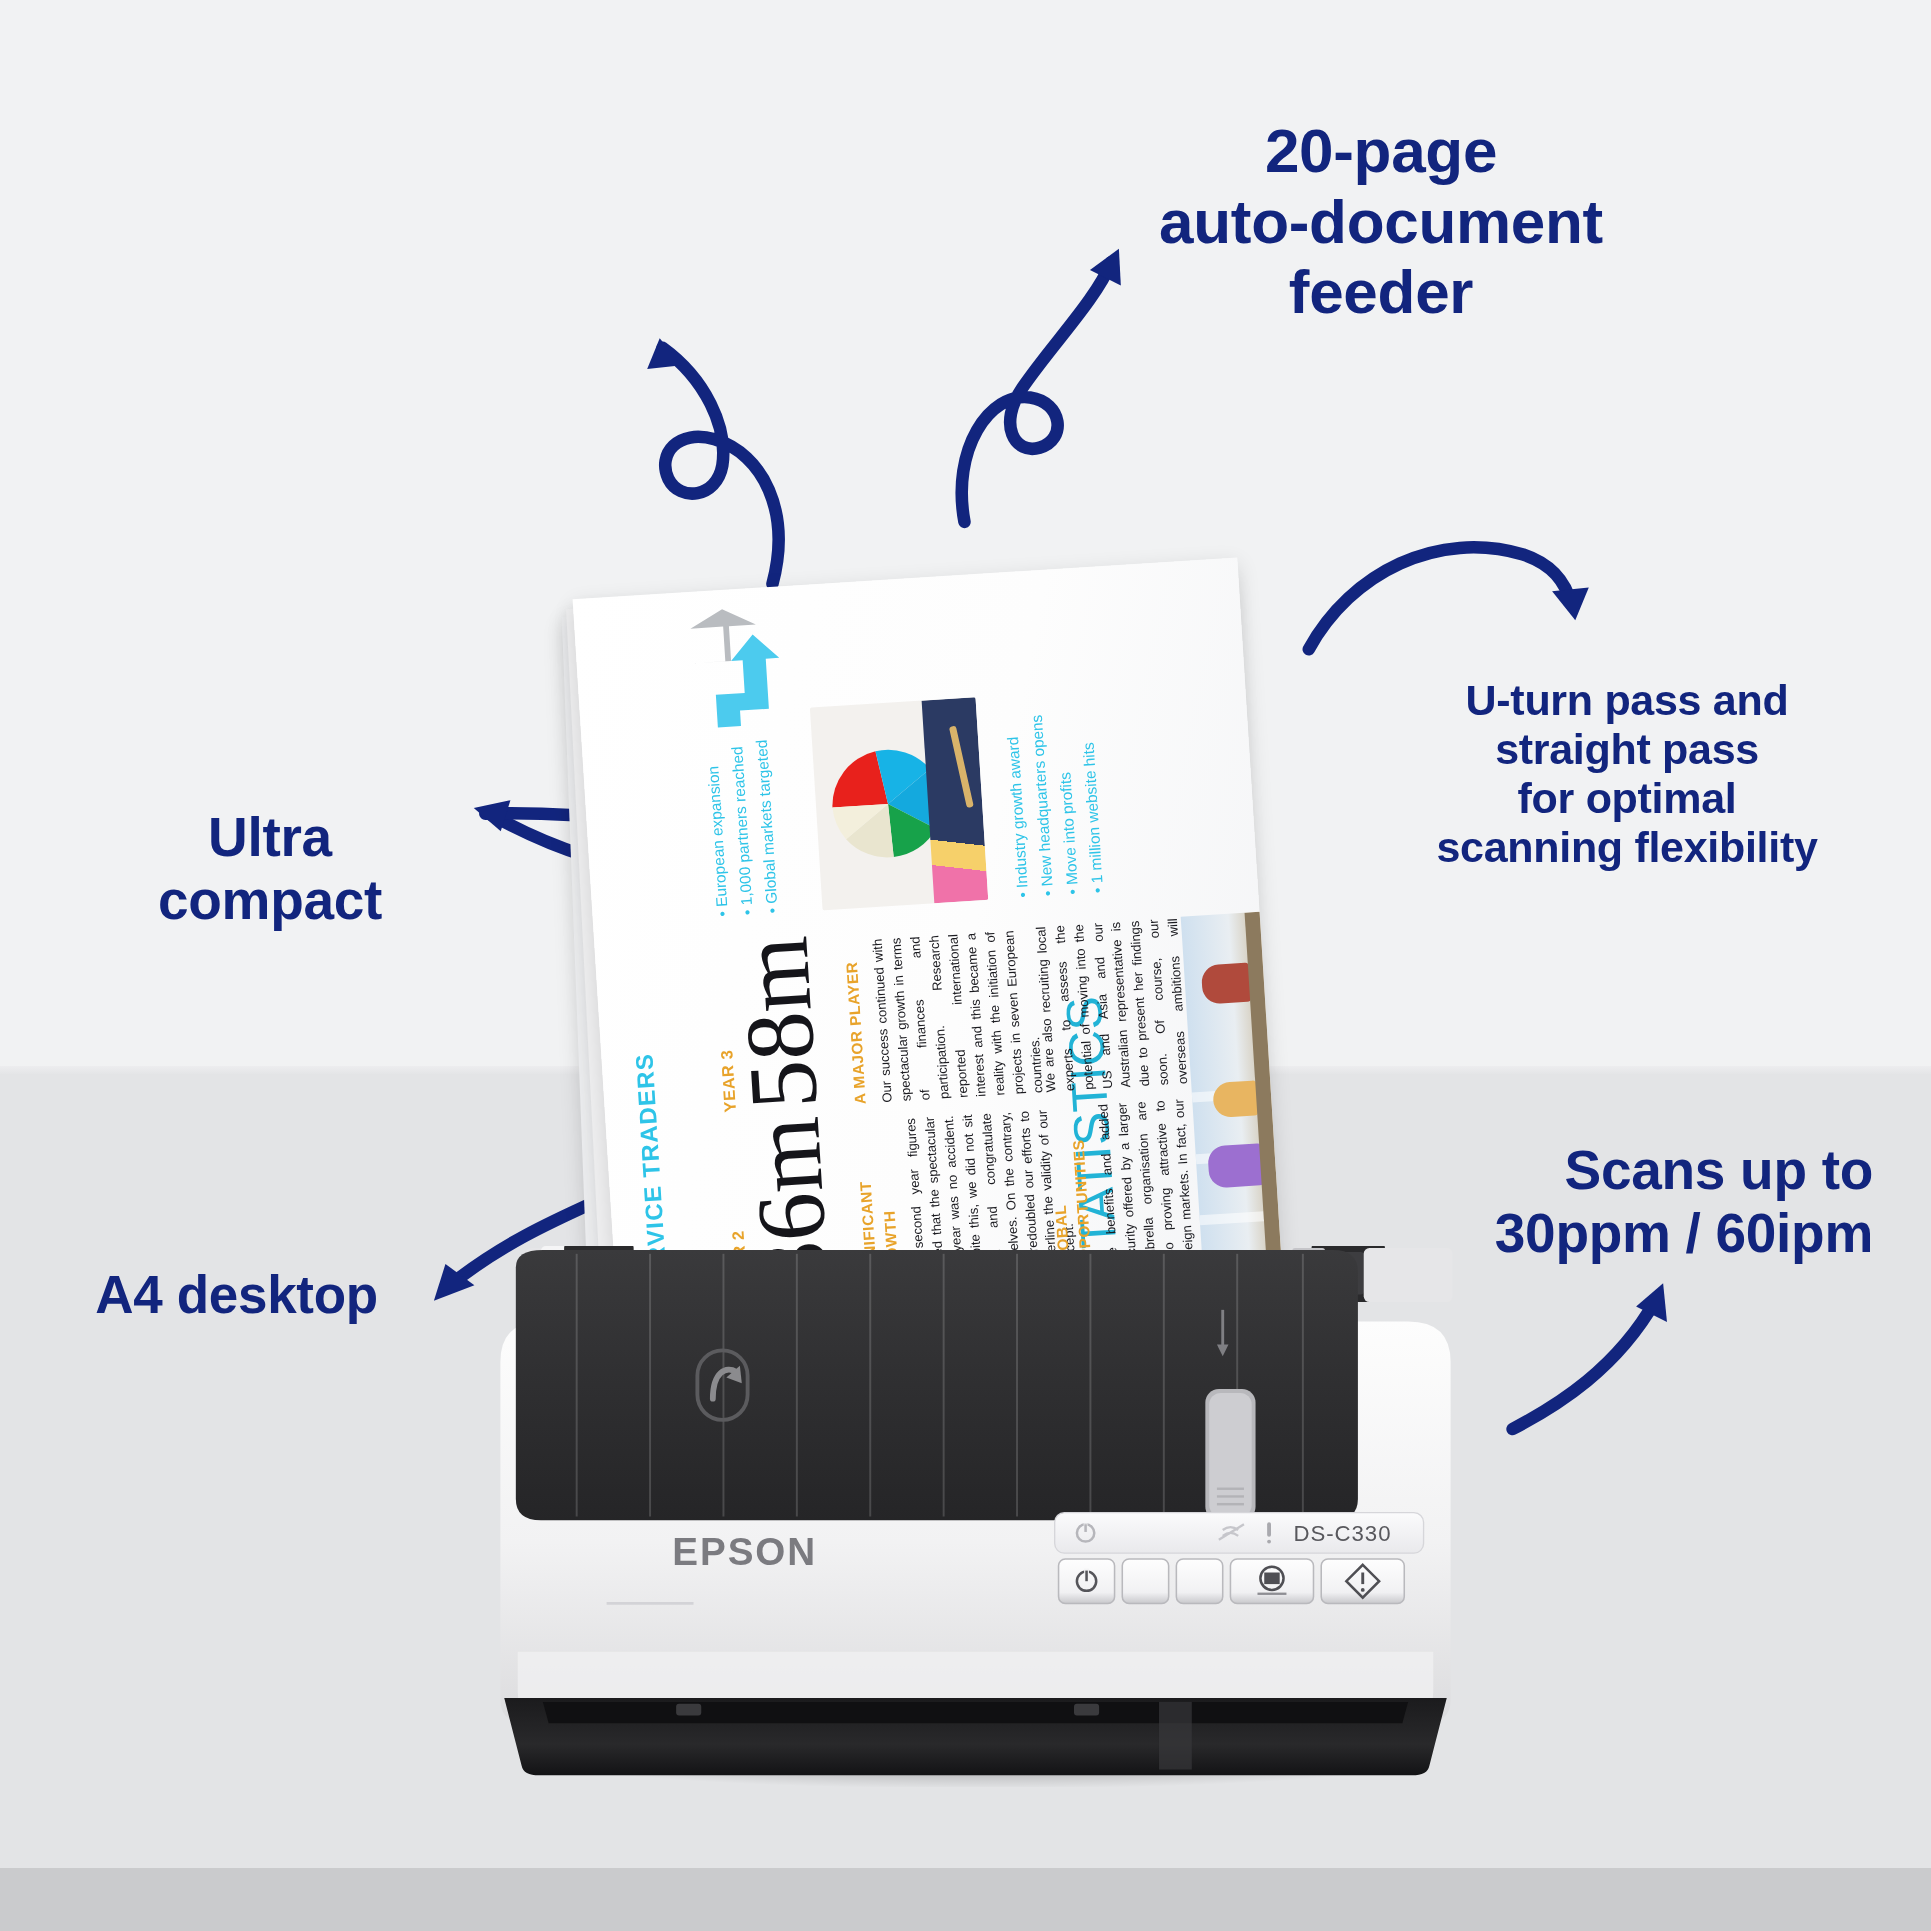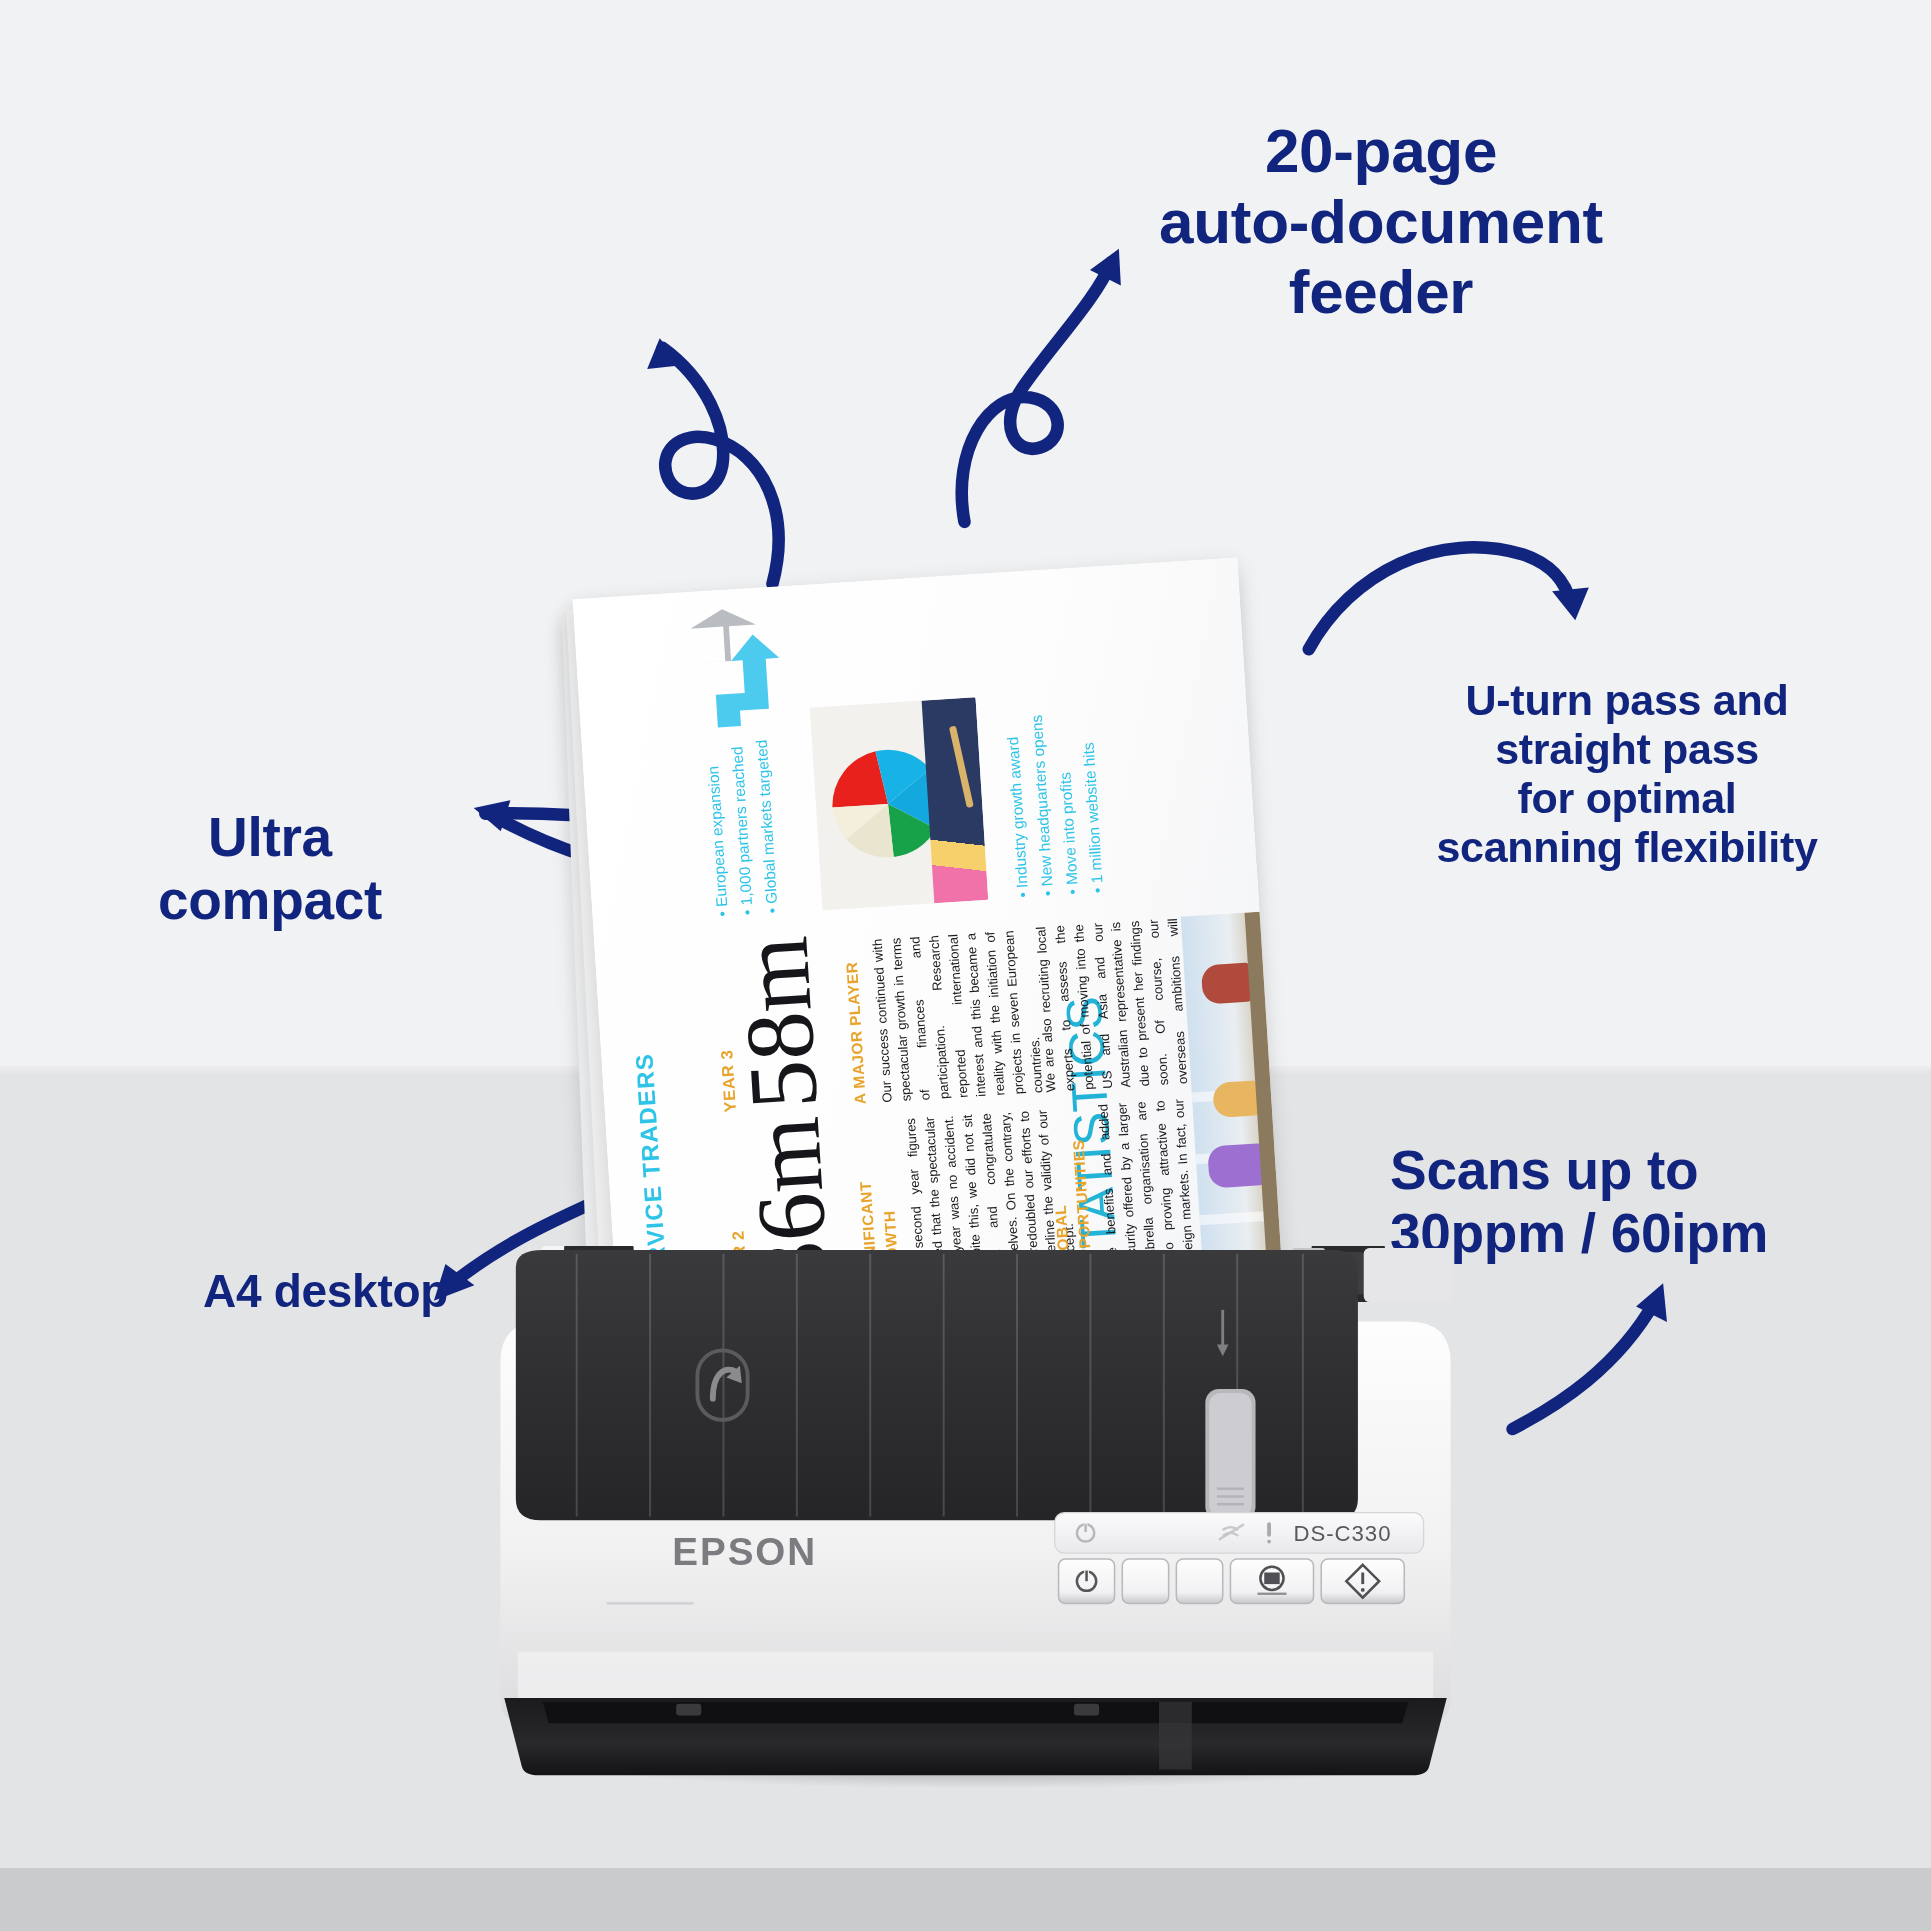--- a/index.html
+++ b/index.html
@@ -23,22 +23,22 @@
     color:#12257e;
     font-weight:bold;
     line-height:1.14;
     letter-spacing:-0.3px;
     white-space:pre-line;
   }
   #callout-media   {left:39px; top:246px;  width:512px; text-align:center; font-size:55px;}
   #callout-feeder  {left:1125px;top:116px; width:512px; text-align:center; font-size:62px;}
   #callout-compact {left:106px;top:806px;  width:328px; text-align:center; font-size:55px;}
   #callout-uturn   {left:1347px;top:676px; width:560px; text-align:center; font-size:43px;}
-  #callout-desktop {left:53px; top:1265px; width:367px; text-align:right;   font-size:46px;margin-left:28px;}
-  #callout-speed   {left:1390px;top:1139px;width:483px; text-align:left; font-size:55px;}
+  #callout-desktop {left:53px; top:1265px; width:367px; text-align:center;   font-size:53px;}
+  #callout-speed   {left:1390px;top:1139px;width:483px; text-align:right; font-size:55px;}
 
   
   .arrow{position:absolute;}
   .arrow svg{display:block;overflow:visible;}
   .astroke{fill:none;stroke:#12257e;stroke-width:13;stroke-linecap:round;stroke-linejoin:round;}
   .ahead{fill:#12257e;}
 
   
   #scanner{position:absolute;left:483px;top:1246px;width:985px;height:541px;}
 

